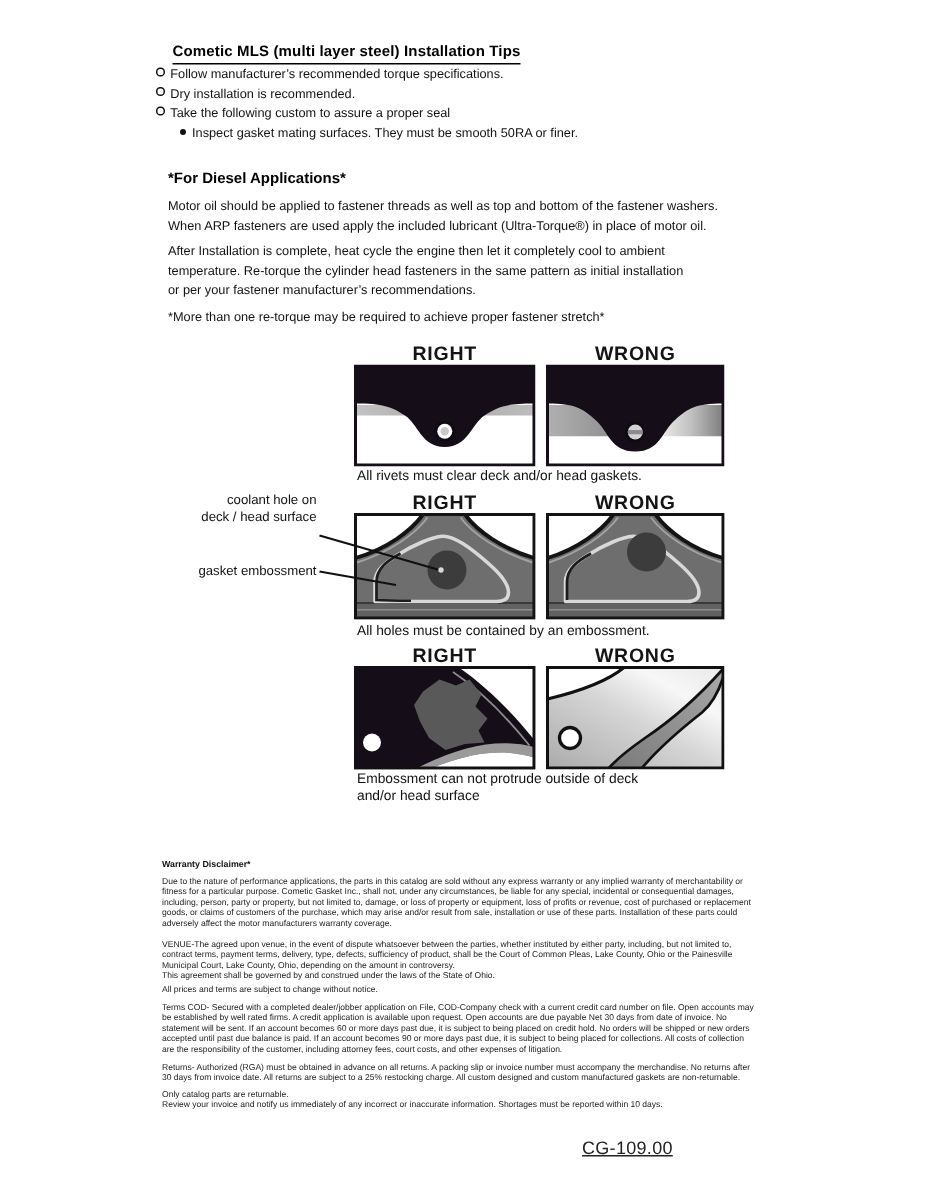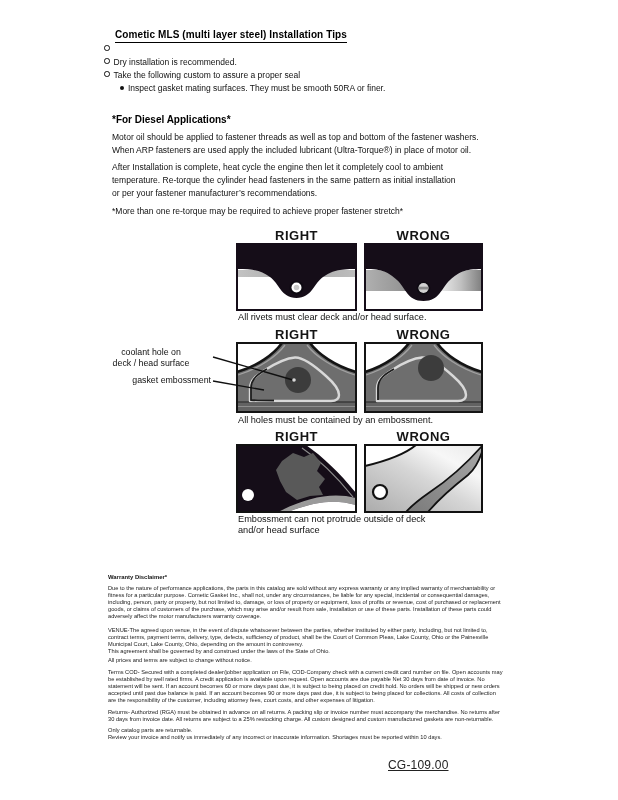--- a/index.html
+++ b/index.html
@@ -23,21 +23,21 @@
 </head>
 <body>
 
 <div class="page">
 
   <div class="abs" style="left:115px;top:24px;">
     <span class="title nw">Cometic MLS (multi layer steel) Installation Tips</span>
   </div>
 
   <div class="abs body-t" style="left:104px;top:43px;">
-    <div class="nw"><span class="ob"></span></div>
+    <div class="nw"><span class="ob"></span><span>Follow manufacturer’s recommended torque specifications.</span></div>
     <div class="nw"><span class="ob"></span><span>Dry installation is recommended.</span></div>
     <div class="nw"><span class="ob"></span><span>Take the following custom to assure a proper seal</span></div>
   </div>
   <div class="abs body-t" style="left:120px;top:82px;">
     <div class="nw"><span class="fb"></span><span>Inspect gasket mating surfaces.  They must be smooth 50RA or finer.</span></div>
   </div>
 
   <div class="abs sec-h nw" style="left:112px;top:114px;">*For Diesel Applications*</div>
   <div class="abs body-t nw" style="left:112px;top:131px;">Motor oil should be applied to fastener threads as well as top and bottom of the fastener washers.<br>When ARP fasteners are used apply the included lubricant (Ultra-Torque®) in place of motor oil.</div>
   <div class="abs body-t nw" style="left:112px;top:161px;">After Installation is complete, heat cycle the engine then let it completely cool to ambient<br>temperature. Re-torque the cylinder head fasteners in the same pattern as initial installation<br>or per your fastener manufacturer’s recommendations.</div>
@@ -83,26 +83,26 @@
       <rect x="1" y="27" width="117" height="21" fill="url(#g1w)"></rect>
       <rect x="1" y="48" width="117" height="19" fill="#ffffff"></rect>
       <path d="M1,1 H118 V26 C100,26 95,29 86,37 C77,45 76,58 59.5,58 C43,58 42,45 33,37 C24,29 19,26 1,26 Z" fill="#150d18"></path>
       <circle cx="59.5" cy="45" r="6.8" fill="#0e0a12"></circle>
       <circle cx="59.5" cy="45" r="5" fill="#d2d2d2"></circle>
       <rect x="53" y="43.7" width="13" height="2.8" fill="#8a8a8a" clip-path="url(#rivclip)"></rect>
       <rect x="1" y="1" width="117" height="66" fill="none" stroke="#150d18" stroke-width="2"></rect>
     </svg>
   </div>
 
-  <div class="abs cap nw" style="left:238px;top:312px;">All rivets must clear deck and/or head surface.</div>
+  <div class="abs cap nw" style="left:238px;top:312px;">All rivets must clear deck and/or head gaskets.</div>
 
   <div class="abs dlabel" style="left:236px;top:327px;width:121px;">RIGHT</div>
   <div class="abs dlabel" style="left:364px;top:327px;width:119px;">WRONG</div>
 
-  <div class="abs callout" style="left:91px;top:347px;text-align:center;">coolant hole on<br>deck / head surface</div>
+  <div class="abs callout" style="left:91px;top:328px;">coolant hole on<br>deck / head surface</div>
   <div class="abs callout" style="left:91px;top:375px;">gasket embossment</div>
 
   <div class="abs" style="left:236px;top:342px;">
     <svg width="121" height="71" viewBox="0 0 121 71">
       <rect width="121" height="71" fill="#6e6e6e"></rect>
       <rect x="1" y="60" width="119" height="10" fill="#626262"></rect>
       <line x1="1" y1="60" x2="120" y2="60" stroke="#3a3a3a" stroke-width="1.4"></line>
       <line x1="1" y1="64.5" x2="120" y2="64.5" stroke="#8d8d8d" stroke-width="1"></line>
       <path d="M1,1 H46 C38,12 22,24 1,30 Z" fill="#ffffff"></path>
       <path d="M120,1 H74 C82,12 99,24 120,30 Z" fill="#ffffff"></path>

